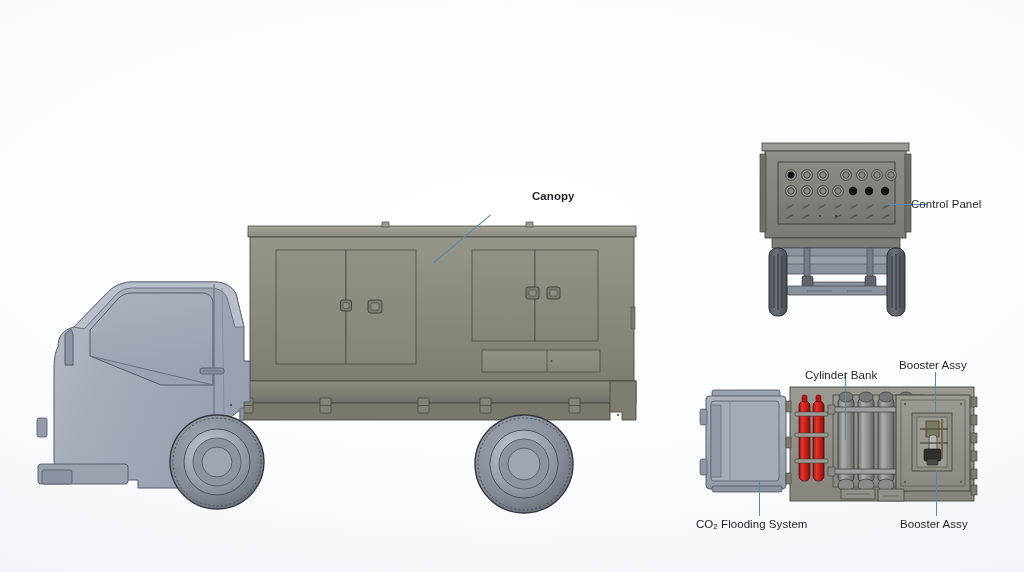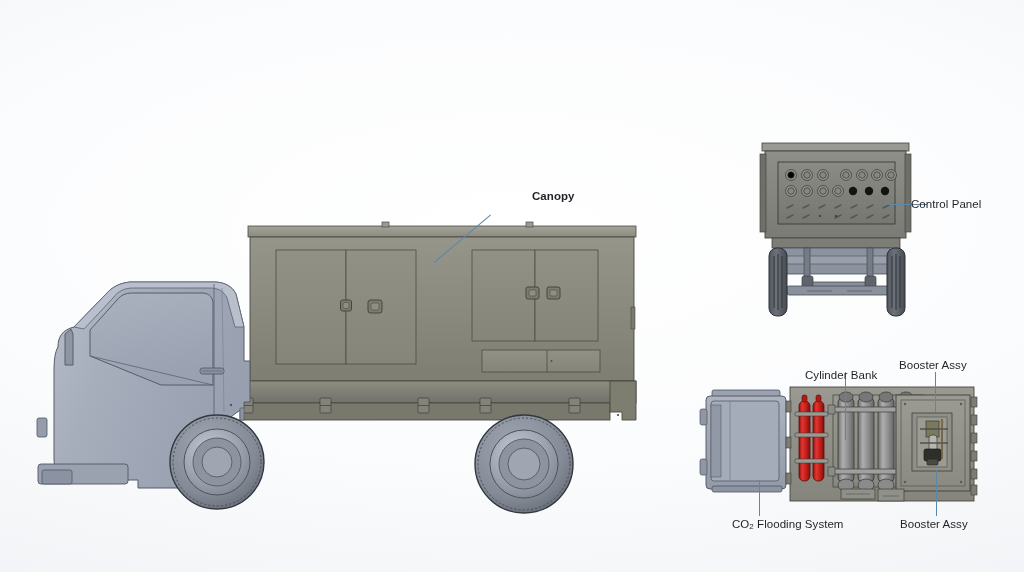--- a/index.html
+++ b/index.html
@@ -566,18 +566,18 @@
   <div class="leader leader-h" style="left:885px; top:204px; width:42px;"></div>
   <div class="callout-label" style="left:911px; top:198px;">Control Panel</div>
 
   <div class="leader leader-v" style="left:845px; top:372px; height:68px;"></div>
   <div class="callout-label" style="left:805px; top:359px;margin-top:10px;">Cylinder Bank</div>
 
   <div class="leader leader-v" style="left:935px; top:372px; height:40px;"></div>
   <div class="callout-label" style="left:899px; top:359px;">Booster Assy</div>
 
   <div class="leader leader-v" style="left:759px; top:480px; height:36px;"></div>
-  <div class="callout-label" style="left:696px; top:518px;margin-left:36px;"><span>CO</span><sub>2</sub><span> Flooding System</span></div>
+  <div class="callout-label" style="left:696px; top:518px;"><span>CO</span><sub>2</sub><span> Flooding System</span></div>
 
   <div class="leader leader-v" style="left:936px; top:470px; height:46px;"></div>
   <div class="callout-label" style="left:900px; top:518px;">Booster Assy</div>
 
 </div>
 
 </body></html>

